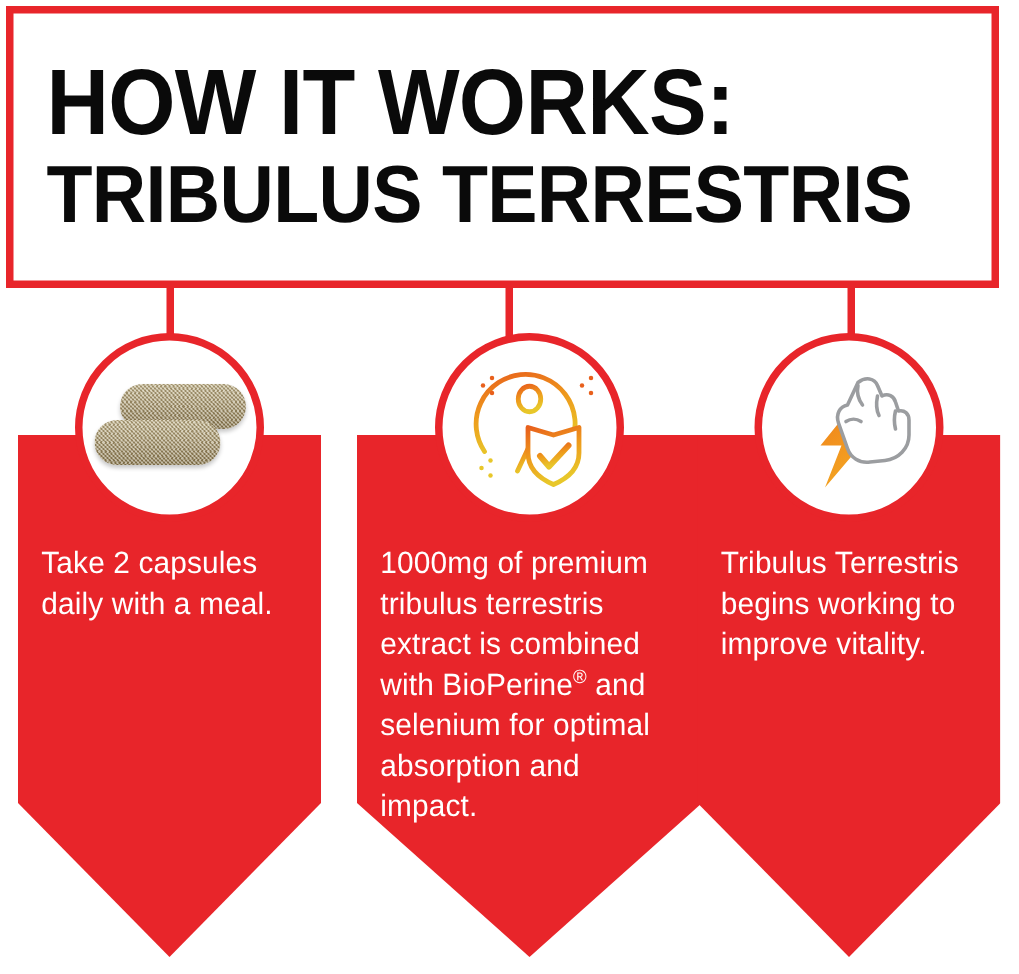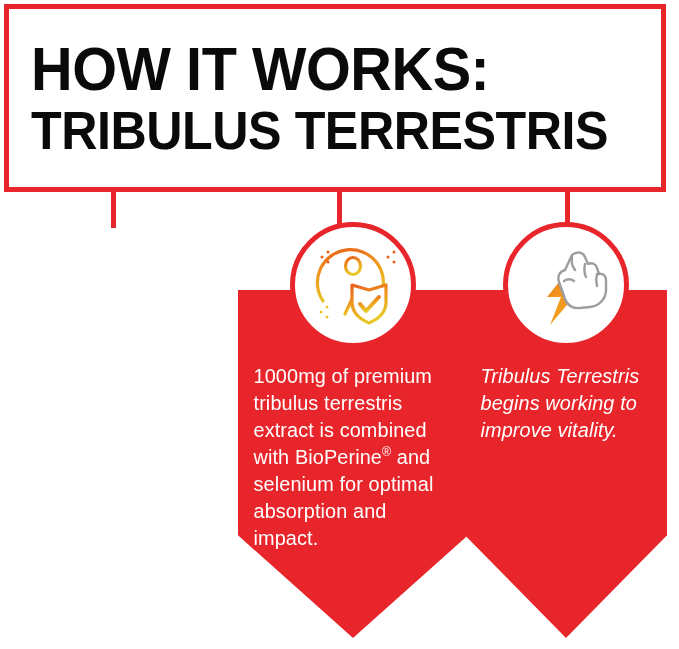--- a/index.html
+++ b/index.html
@@ -156,20 +156,30 @@
   <div class="title-line1">HOW IT WORKS:</div>
   <div class="title-line2">TRIBULUS TERRESTRIS</div>
 </div>
 
 <div class="rail rail-v" style="left:111px;"></div>
 <div class="rail rail-v" style="left:337px;"></div>
 <div class="rail rail-v" style="left:565px;"></div>
 
 <div class="panels">
 
+  <div class="panel panel-1" style="left:12px; width:202px;">
+    <div class="panel-body"></div>
+    <div class="badge">
+      <div class="capsules">
+        <div class="capsule capsule-back"></div>
+        <div class="capsule capsule-front"></div>
+      </div>
+    </div>
+    <div class="panel-text">Take 2 capsules daily with a meal.</div>
+  </div>
 
   <div class="panel panel-2" style="left:238px; width:230px;">
     <div class="panel-body"></div>
     <div class="badge">
       <svg width="104" height="104" viewBox="0 0 104 104">
         <defs>
           <linearGradient id="gradWarm" x1="0" y1="0" x2="0.3" y2="1">
             <stop offset="0%" stop-color="#E8601C"></stop>
             <stop offset="50%" stop-color="#EE9A1C"></stop>
             <stop offset="100%" stop-color="#E8C72A"></stop>
@@ -205,21 +215,21 @@
         <g fill="#E8C72A">
           <circle cx="20" cy="79" r="1.5"></circle>
           <circle cx="26" cy="84" r="1.5"></circle>
           <circle cx="26" cy="74" r="1.5"></circle>
         </g>
       </svg>
     </div>
     <div class="panel-text"><span>1000mg of premium tribulus terrestris extract is combined with BioPerine</span><sup>®</sup><span> and selenium for optimal absorption and impact.</span></div>
   </div>
 
-  <div class="panel panel-3" style="left:465px; width:202px;font-style:italic;">
+  <div class="panel panel-3" style="left:465px; width:202px;">
     <div class="panel-body"></div>
     <div class="badge">
       <svg width="104" height="104" viewBox="0 0 104 104">
         <defs>
           <linearGradient id="boltGrad" x1="0" y1="0" x2="0.4" y2="1">
             <stop offset="0%" stop-color="#F07B18"></stop>
             <stop offset="100%" stop-color="#F3A623"></stop>
           </linearGradient>
         </defs>
 

